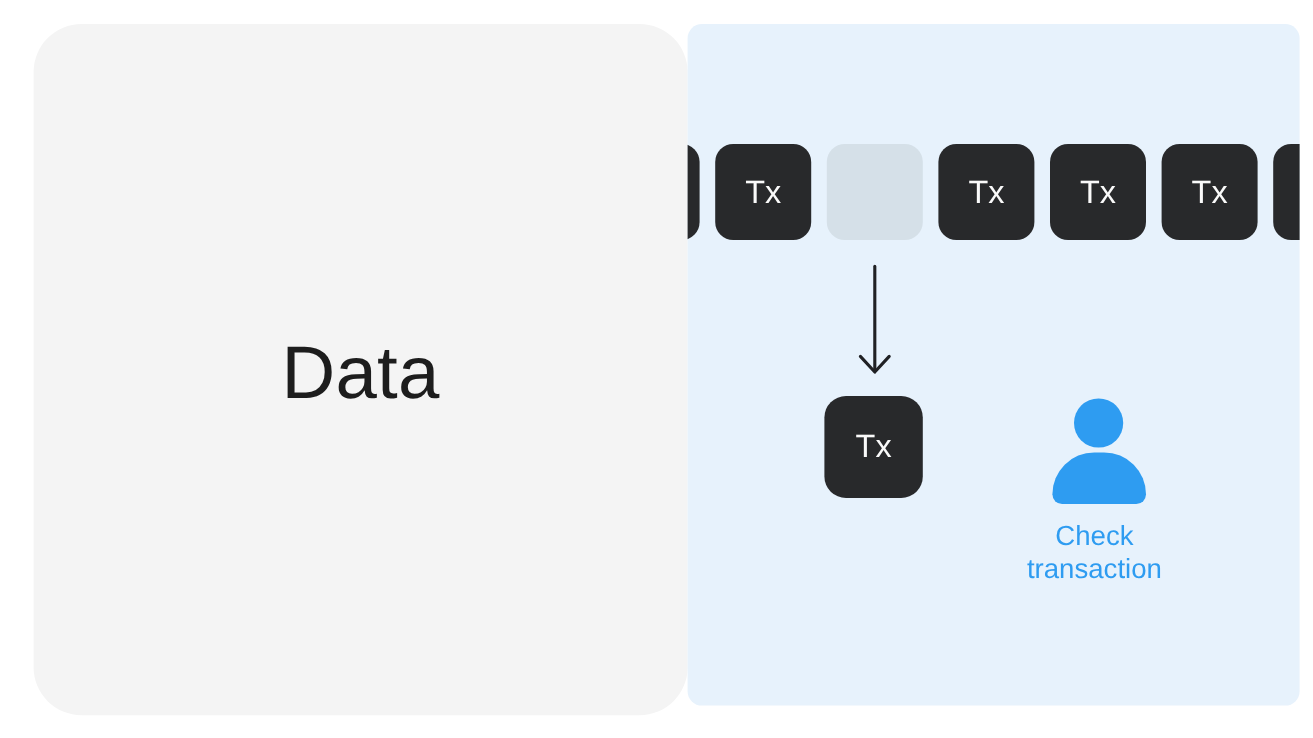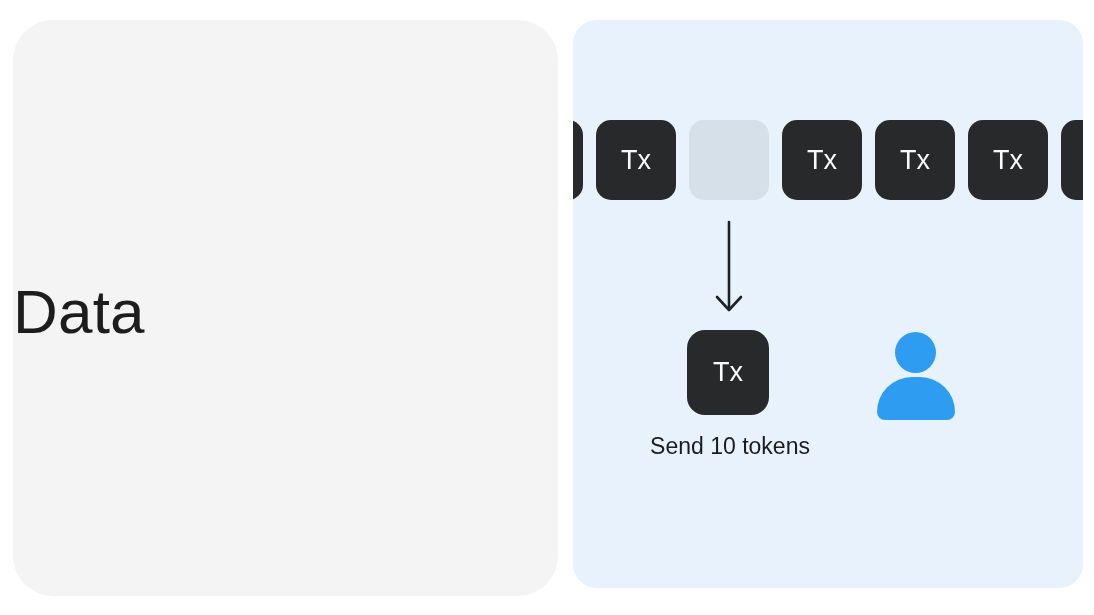--- a/index.html
+++ b/index.html
@@ -8,44 +8,44 @@
     width: 1094px;
     height: 615px;
     background: var(--page-bg, #ffffff);
     font-family: "Liberation Sans", sans-serif;
     overflow: hidden;
   }
 
   
   .panel-left {
     position: absolute;
-    left: 13px; top: 20px;
+    left: 28px; top: 20px;
     width: 545px; height: 576px;
     background: var(--left-panel-bg, #f4f4f4);
     border-radius: 40px;
     display: flex;
     align-items: center;
-    justify-content: flex-start;
+    justify-content: center;
   }
   .panel-title {
     text-align: center;
     font-size: 62px;
     line-height: 68px;
     color: var(--title-text, #1d1d1d);
     letter-spacing: 0.2px;
     padding-top: 8px;
   }
 
   
   .panel-right {
     position: absolute;
     left: 573px; top: 20px;
     width: 510px; height: 568px;
     background: var(--right-panel-bg, #e7f2fc);
-    border-radius: 24px;
+    border-radius: 12px;
     overflow: hidden;
   }
 
   
   .tx-row {
     position: absolute;
     top: 100px; left: -70px;
     display: flex;
     gap: 13px;
   }
@@ -144,23 +144,26 @@
     </div>
 
     <svg class="down-arrow" viewBox="0 0 32 94" xmlns="http://www.w3.org/2000/svg">
       <line x1="16" y1="2" x2="16" y2="88" stroke="currentColor" stroke-width="2.6" stroke-linecap="round"></line>
       <polyline points="4,77 16,90 28,77" fill="none" stroke="currentColor" stroke-width="2.6" stroke-linecap="round" stroke-linejoin="round"></polyline>
     </svg>
 
     <div class="big-tx">Tx</div>
 
     <div class="caption send">
-      <div>Send 10 tokens</div>
     </div>
 
     <div class="person">
       <div class="head"></div>
       <div class="torso"></div>
     </div>
 
+    <div class="caption check">
+      <div>Check</div>
+      <div>transaction</div>
+    </div>
 
   </div>
 </div>
 
 </body></html>

